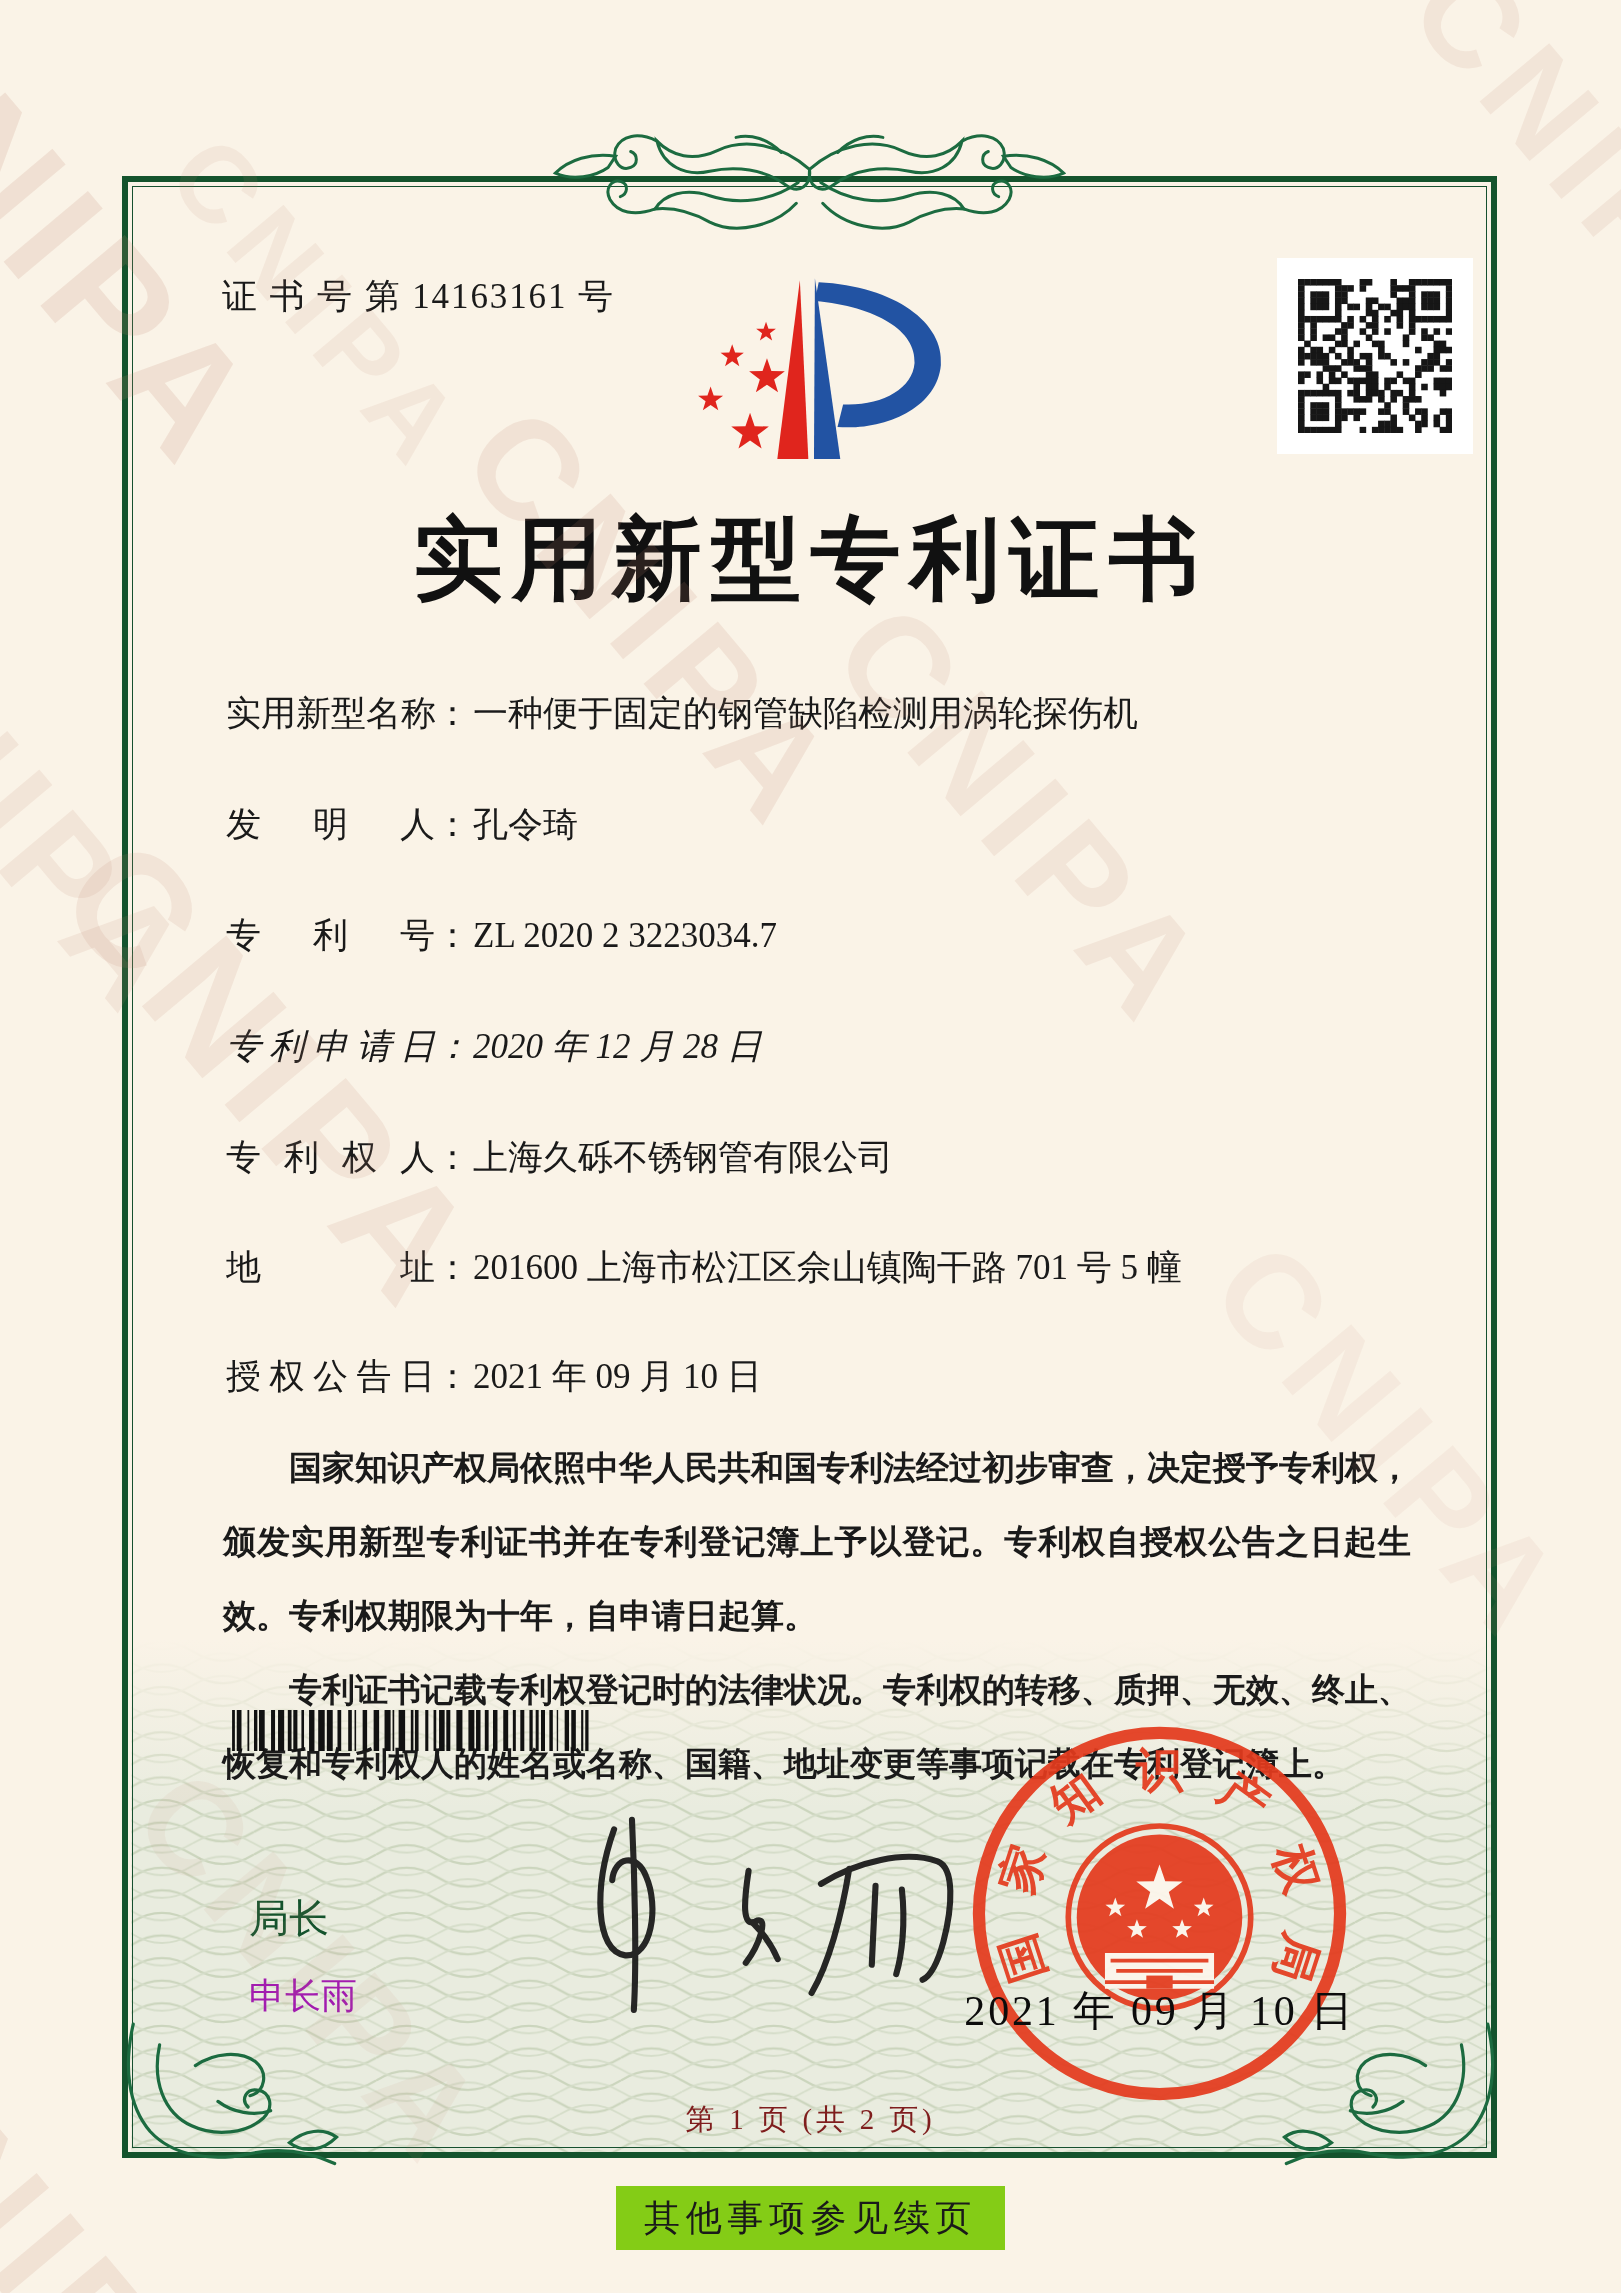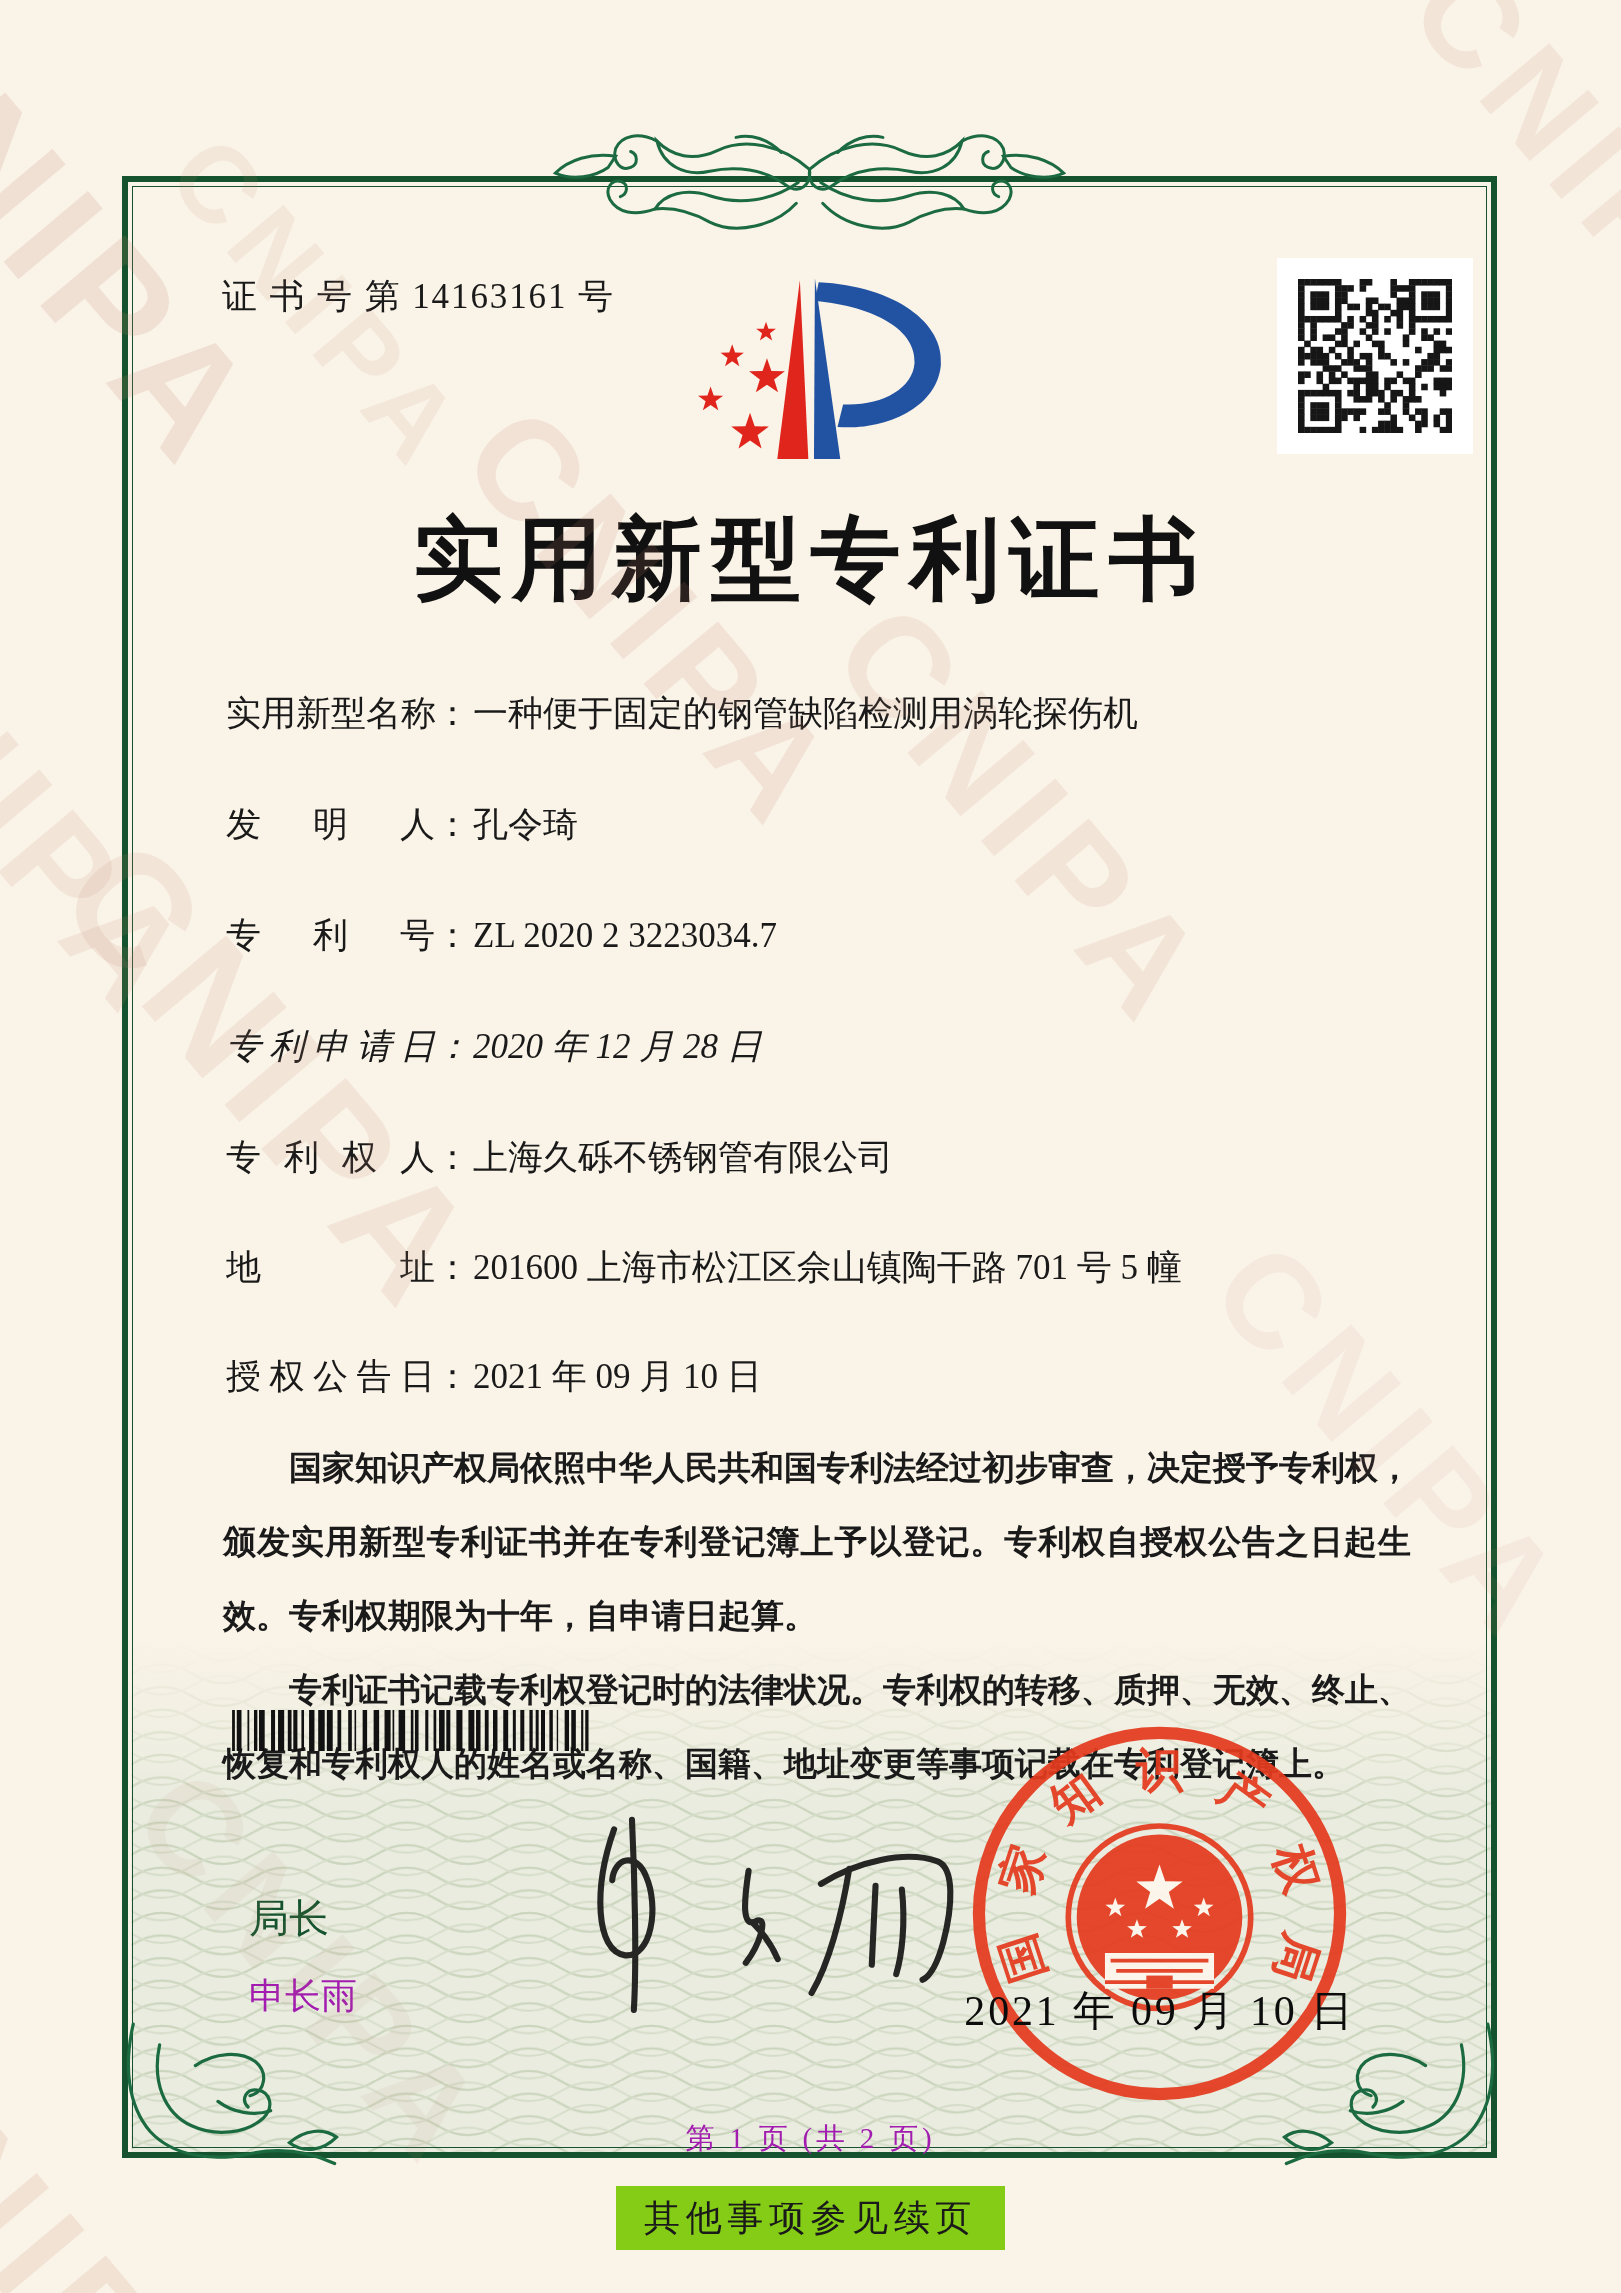--- a/index.html
+++ b/index.html
@@ -35,21 +35,21 @@
   .flabel{display:inline-block;width:209px;text-align:justify;text-align-last:justify;}
   .fvalue{margin-left:3px;}
   .g2{position:absolute;left:607px;top:0;}
   
   .paras{left:223px;top:1431px;width:1188px;z-index:3;font-size:33px;line-height:74px;text-align:justify;}
   .paras p{margin:0;text-indent:2em;font-weight:bold;}
   
   .sigtitle{left:249px;top:1891px;font-size:40px;z-index:4;font-family:"Liberation Sans","DejaVu Sans",sans-serif;color:#14532d;}
   .signame{left:249px;top:1972px;font-size:36px;z-index:4;font-family:"Liberation Sans","DejaVu Sans",sans-serif;color:#a21caf;}
   .sealdate{left:953px;top:1983px;width:414px;text-align:center;z-index:5;font-size:42px;letter-spacing:2.8px;color:#0c0c0c;}
-  .pageind{left:0;top:2100px;width:1621px;text-align:center;font-size:29px;letter-spacing:3.8px;z-index:4;color:#a21caf;margin-top:19px;}
+  .pageind{left:0;top:2100px;width:1621px;text-align:center;font-size:29px;letter-spacing:3.8px;z-index:4;color:#7f1d1d;}
   .cont{left:0;top:2186px;width:1621px;text-align:center;font-size:36px;letter-spacing:5.6px;z-index:4;}
   .cont span{background:#84cc16;display:inline-block;padding:7.5px 28px;}
   .fade{
     left:131px;top:1640px;width:1360px;height:169px;z-index:2;pointer-events:none;
     background:linear-gradient(#faf3e7 0%, rgba(250,243,231,0) 100%);
   }
 </style>
 </head>
 <body>
 

